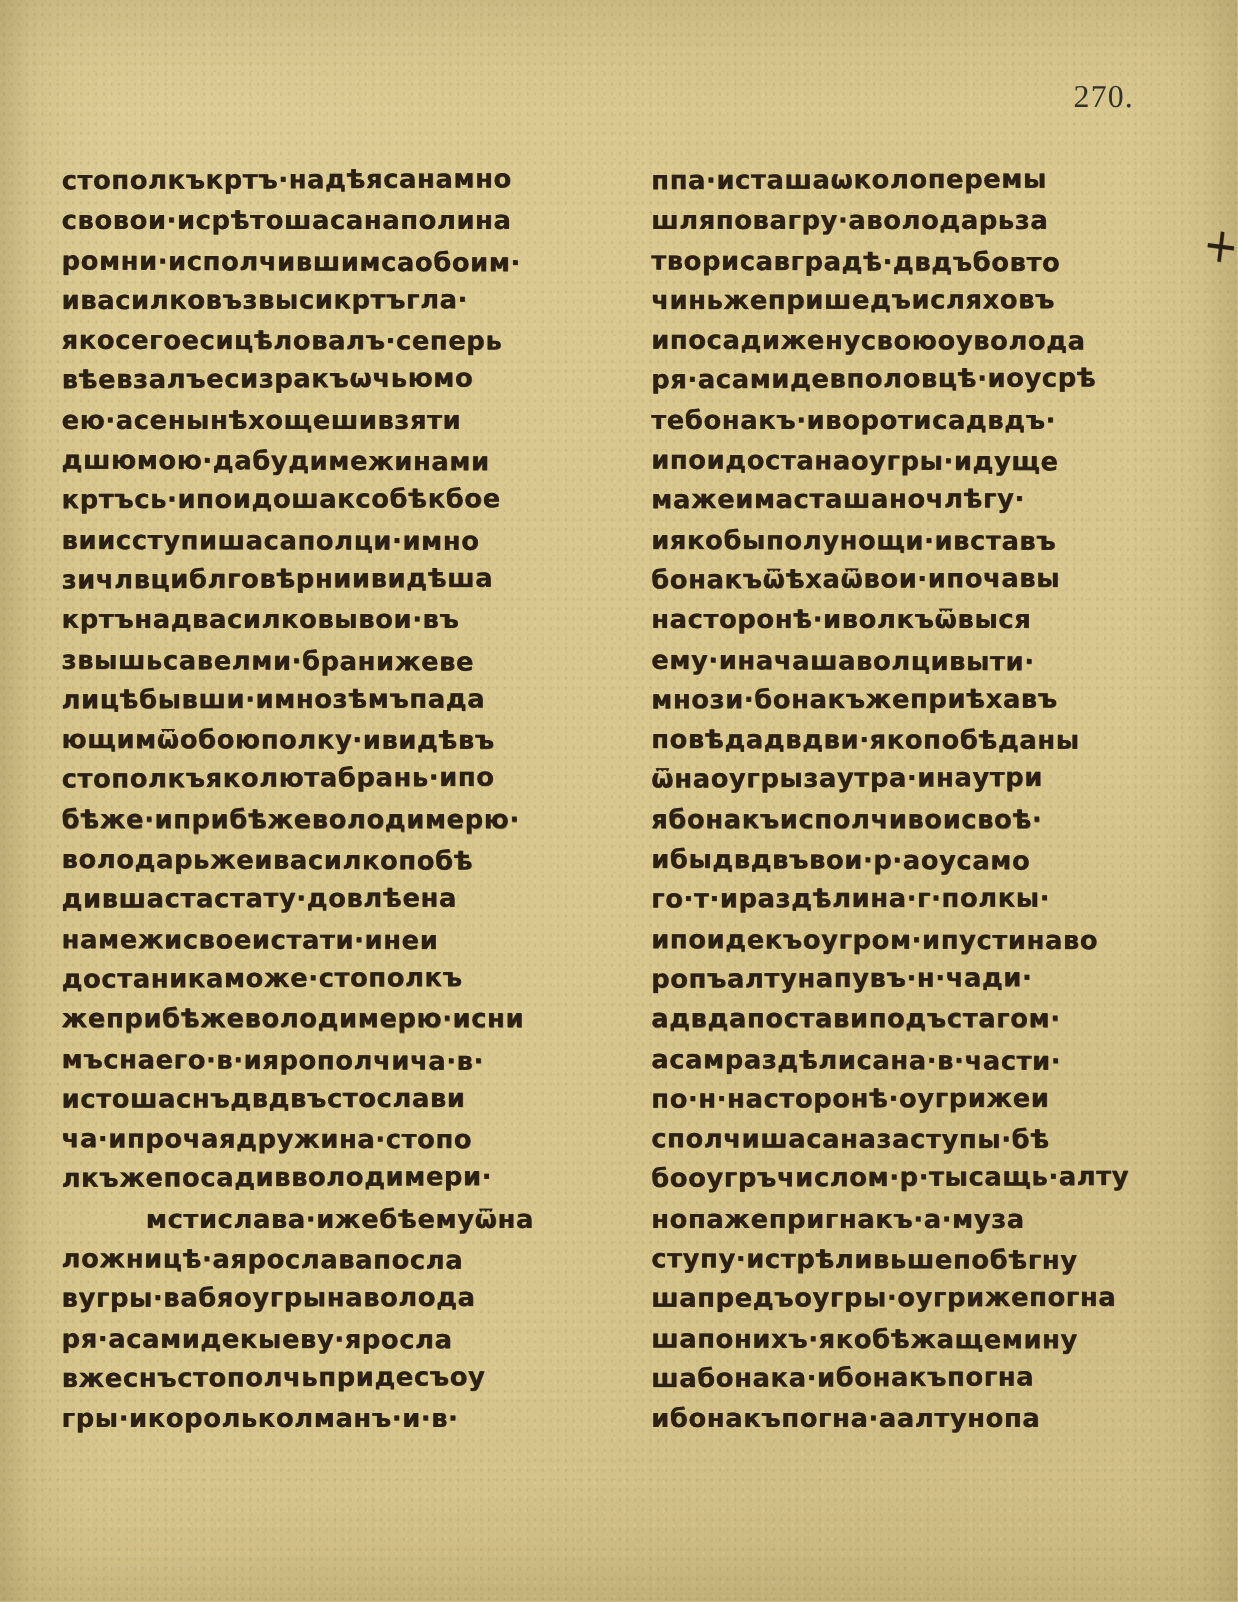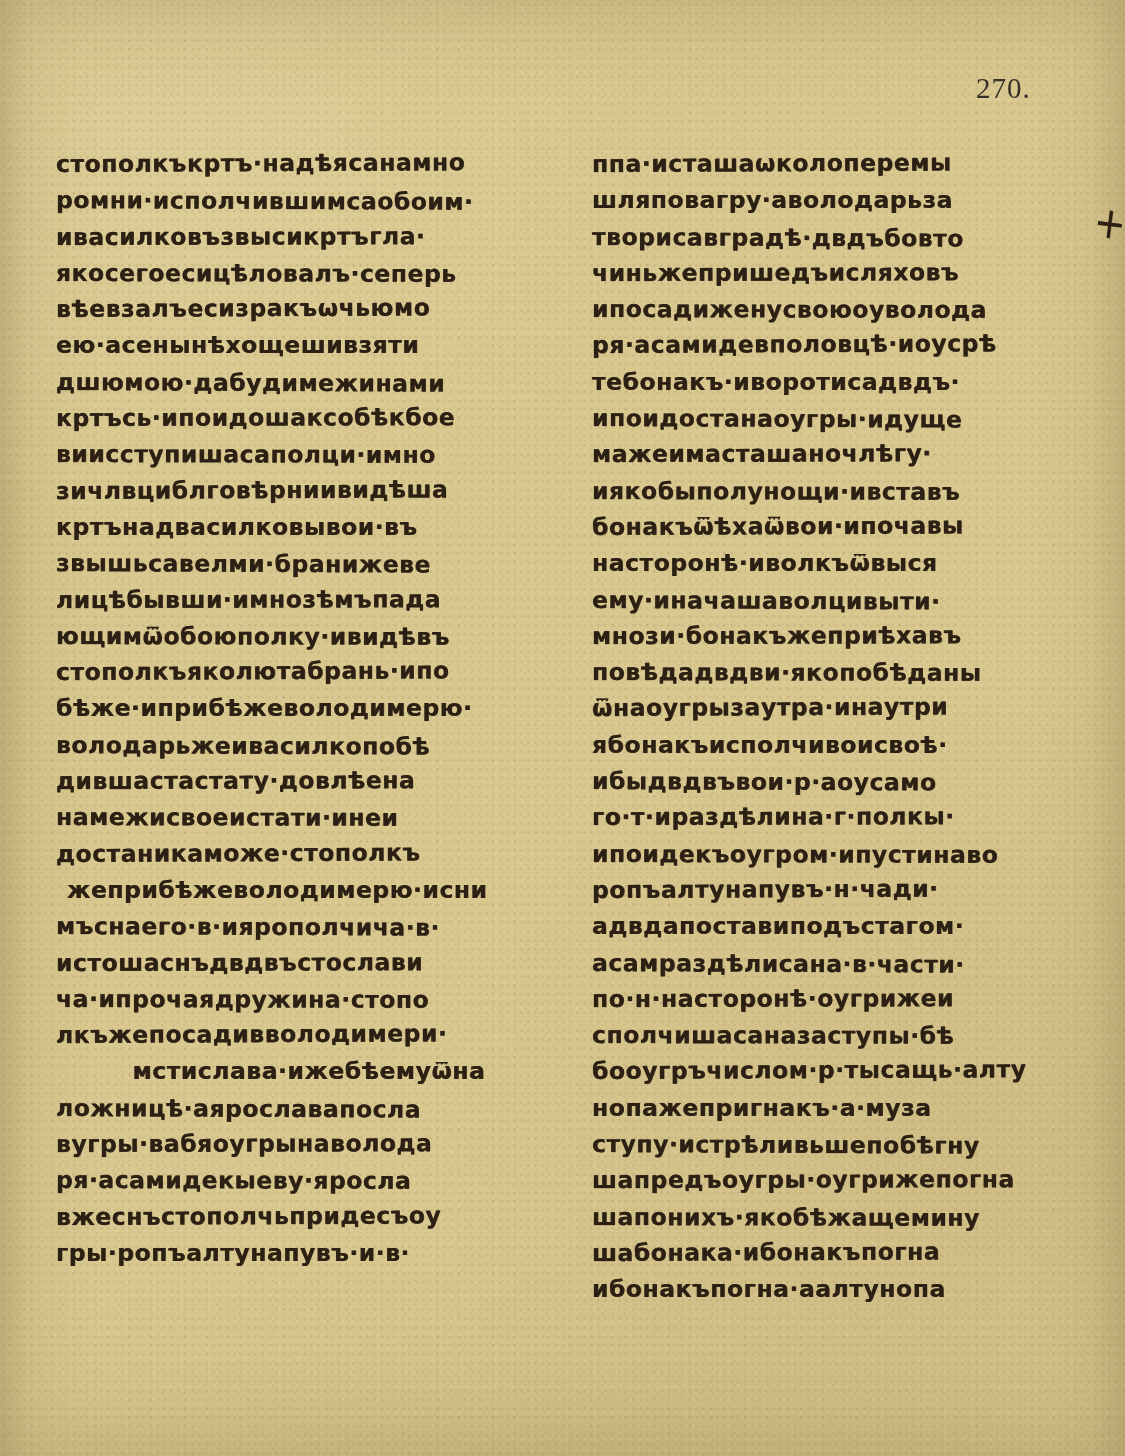--- a/index.html
+++ b/index.html
@@ -66,50 +66,51 @@
 <body>
 
 <div class="paper"></div>
 
 <div class="folio-number">270.</div>
 
 <span class="margin-cross">+</span>
 
 <div class="column column-left">
     <div class="ms-line" style="transform: scaleX(1) rotate(-0.24deg);">стополкъкртъ·надѣясанамно</div>
+    <div class="ms-line" style="transform: scaleX(1) rotate(0deg);">свовои·исрѣтошасанаполина</div>
     <div class="ms-line" style="transform: scaleX(1) rotate(0.24deg);">ромни·исполчившимсаобоим·</div>
     <div class="ms-line" style="transform: scaleX(1) rotate(-0.12deg);">ивасилковъзвысикртъгла·</div>
     <div class="ms-line" style="transform: scaleX(1) rotate(0.12deg);">якосегоесицѣловалъ·сеперь</div>
     <div class="ms-line" style="transform: scaleX(1) rotate(-0.24deg);">вѣевзалъесизракъѡчьюмо</div>
     <div class="ms-line" style="transform: scaleX(1) rotate(0deg);">ею·асенынѣхощешивзяти</div>
     <div class="ms-line" style="transform: scaleX(1) rotate(0.24deg);">дшюмою·дабудимежинами</div>
     <div class="ms-line" style="transform: scaleX(1) rotate(-0.12deg);">кртъсь·ипоидошаксобѣкбое</div>
     <div class="ms-line" style="transform: scaleX(1) rotate(0.12deg);">виисступишасаполци·имно</div>
     <div class="ms-line" style="transform: scaleX(1) rotate(-0.24deg);">зичлвциблговѣрниивидѣша</div>
     <div class="ms-line" style="transform: scaleX(1) rotate(0deg);">кртънадвасилковывои·въ</div>
     <div class="ms-line" style="transform: scaleX(1) rotate(0.24deg);">звышьсавелми·бранижеве</div>
     <div class="ms-line" style="transform: scaleX(1) rotate(-0.12deg);">лицѣбывши·имнозѣмъпада</div>
     <div class="ms-line" style="transform: scaleX(1) rotate(0.12deg);">ющимѿобоюполку·ивидѣвъ</div>
     <div class="ms-line" style="transform: scaleX(1) rotate(-0.24deg);">стополкъяколютабрань·ипо</div>
     <div class="ms-line" style="transform: scaleX(1) rotate(0deg);">бѣже·иприбѣжеволодимерю·</div>
     <div class="ms-line" style="transform: scaleX(1) rotate(0.24deg);">володарьжеивасилкопобѣ</div>
     <div class="ms-line" style="transform: scaleX(1) rotate(-0.12deg);">дившастастату·довлѣена</div>
     <div class="ms-line" style="transform: scaleX(1) rotate(0.12deg);">намежисвоеистати·инеи</div>
     <div class="ms-line" style="transform: scaleX(1) rotate(-0.24deg);">достаникаможе·стополкъ</div>
-    <div class="ms-line" style="transform: scaleX(1) rotate(0deg); margin-left: 11px;">жеприбѣжеволодимерю·исни</div>
+    <div class="ms-line" style="transform: scaleX(1) rotate(0deg);">жеприбѣжеволодимерю·исни</div>
     <div class="ms-line" style="transform: scaleX(1) rotate(0.24deg);">мъснаего·в·иярополчича·в·</div>
     <div class="ms-line" style="transform: scaleX(1) rotate(-0.12deg);">истошаснъдвдвъстослави</div>
     <div class="ms-line" style="transform: scaleX(1) rotate(0.12deg);">ча·ипрочаядружина·стопо</div>
     <div class="ms-line" style="transform: scaleX(1) rotate(-0.24deg);">лкъжепосадивволодимери·</div>
     <div class="ms-line" style="transform: scaleX(1) rotate(0deg); text-align: center;">мстислава·ижебѣемуѿна</div>
     <div class="ms-line" style="transform: scaleX(1) rotate(0.24deg);">ложницѣ·аярославапосла</div>
     <div class="ms-line" style="transform: scaleX(1) rotate(-0.12deg);">вугры·вабяоугрынаволода</div>
     <div class="ms-line" style="transform: scaleX(1) rotate(0.12deg);">ря·асамидекыеву·яросла</div>
     <div class="ms-line" style="transform: scaleX(1) rotate(-0.24deg);">вжеснъстополчьпридесъоу</div>
-    <div class="ms-line" style="transform: scaleX(1) rotate(0deg);">гры·ропъалтунапувъ·и·в·</div>
+    <div class="ms-line" style="transform: scaleX(1) rotate(0deg);">гры·икорольколманъ·и·в·</div>
   </div>
 
 <div class="column column-right">
     <div class="ms-line" style="transform: scaleX(1) rotate(-0.24deg);">ппа·исташаѡколоперемы</div>
     <div class="ms-line" style="transform: scaleX(1) rotate(0deg);">шляповагру·аволодарьза</div>
     <div class="ms-line" style="transform: scaleX(1) rotate(0.24deg);">творисавградѣ·двдъбовто</div>
     <div class="ms-line" style="transform: scaleX(1) rotate(-0.12deg);">чиньжепришедъисляховъ</div>
     <div class="ms-line" style="transform: scaleX(1) rotate(0.12deg);">ипосадиженусвоюоуволода</div>
     <div class="ms-line" style="transform: scaleX(1) rotate(-0.24deg);">ря·асамидевполовцѣ·иоусрѣ</div>
     <div class="ms-line" style="transform: scaleX(1) rotate(0deg);">тебонакъ·иворотисадвдъ·</div>

